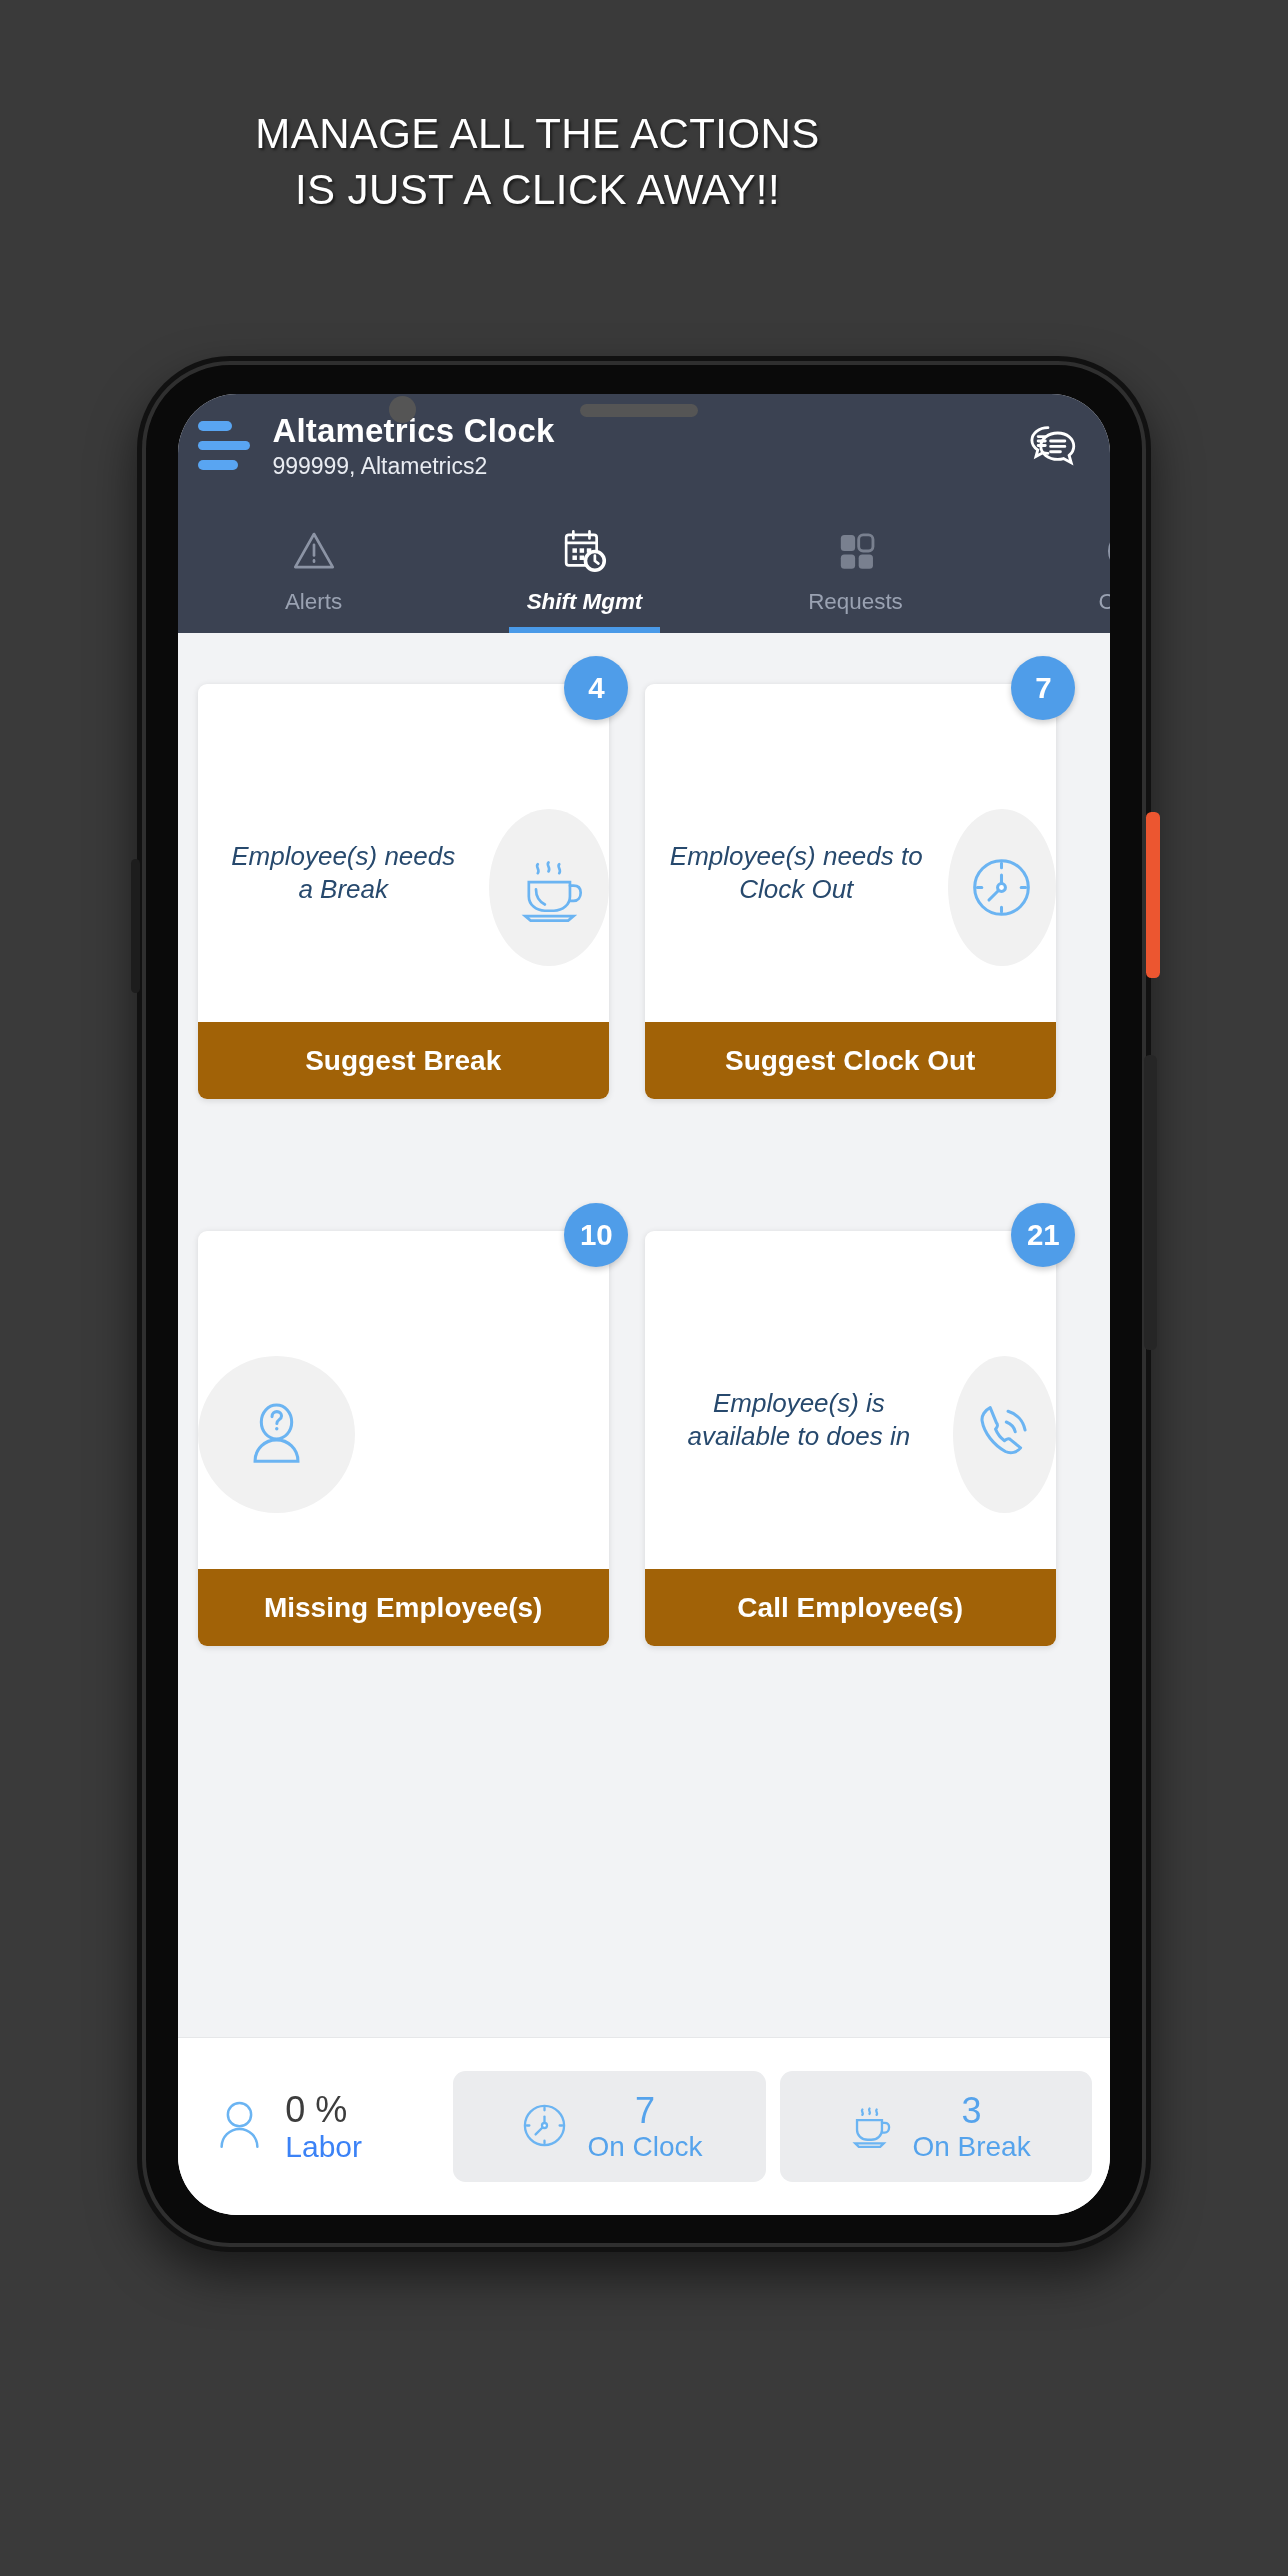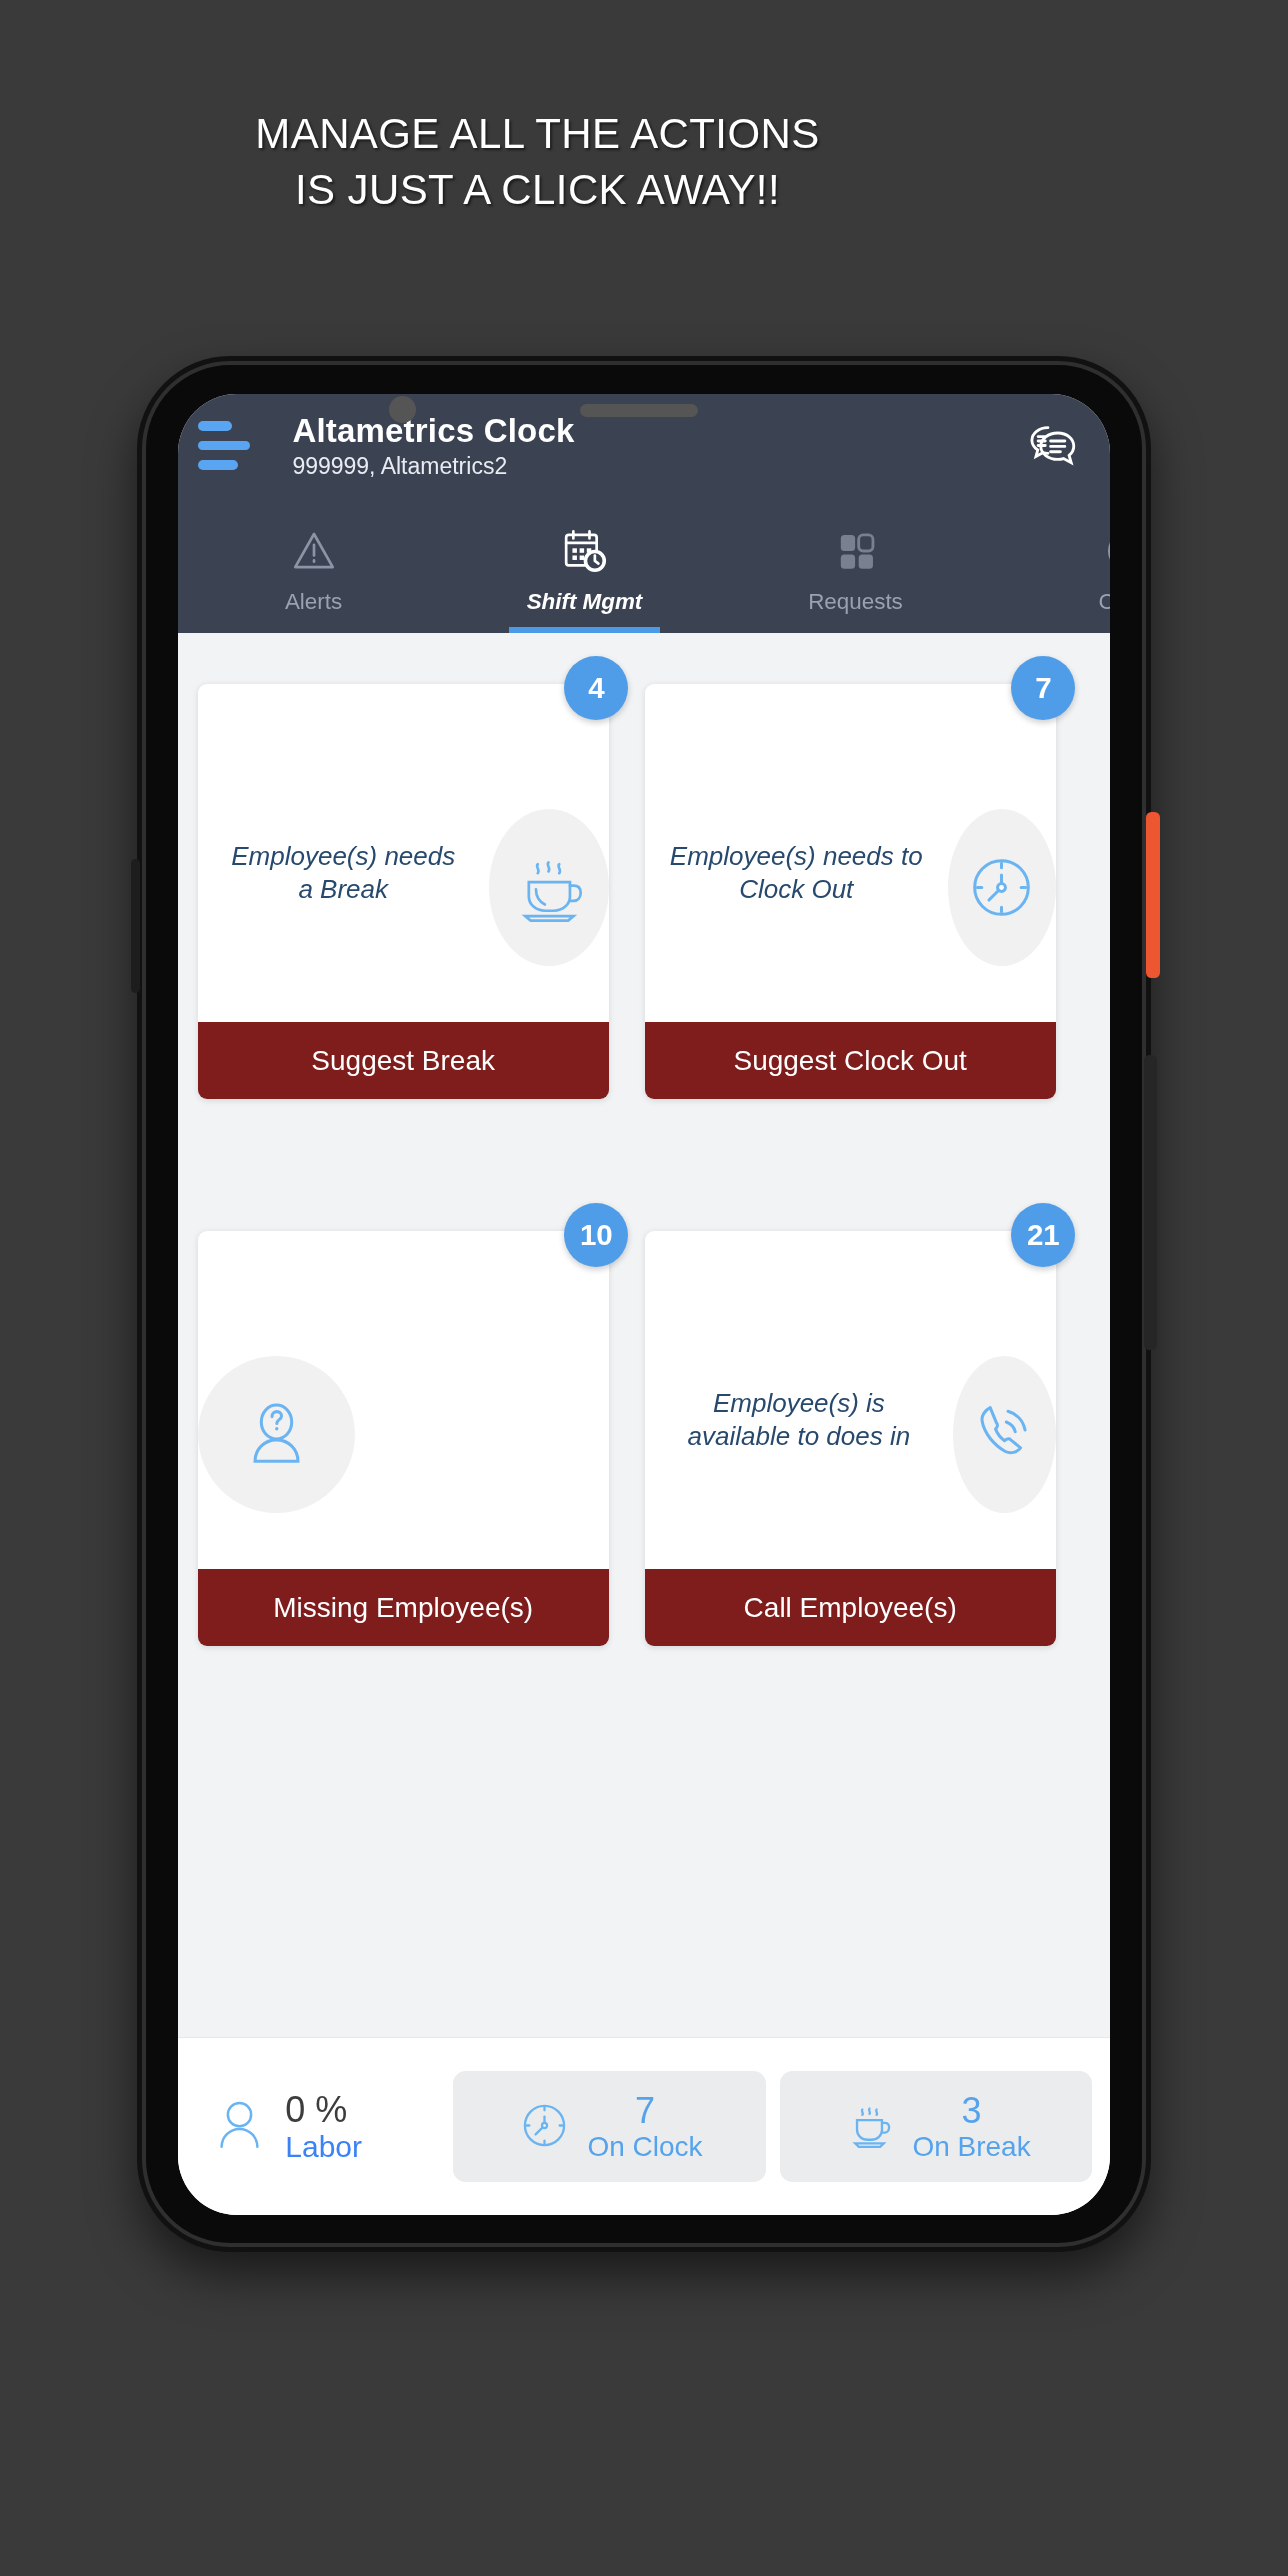--- a/index.html
+++ b/index.html
@@ -87,21 +87,21 @@
     border-radius: 7.2px;
     background: #555555;
     z-index: 5;
   }
 
   
   .app-header {
     position: absolute; left: 0; top: 0;
     width: 932px; height: 103px;
     background: #3b4252;
-    display: flex; align-items: center; gap: 20px;
+    display: flex; align-items: center;
   }
   .hamburger {
     margin-left: 19.7px;
     width: 55px;
     display: flex; flex-direction: column; gap: 9.8px;
   }
   .hamburger i { display: block; height: 9.8px; border-radius: 5.4px; background: #59a5f2; }
   .hamburger i:nth-child(1) { width: 34px; }
   .hamburger i:nth-child(2) { width: 52px; }
   .hamburger i:nth-child(3) { width: 40px; }
@@ -179,23 +179,23 @@
   }
   .icon-circle {
     margin-top: 25px;
     width: 157px; height: 157px;
     border-radius: 50%;
     background: #f1f1f1;
     display: flex; align-items: center; justify-content: center;
   }
   .card-btn {
     height: 77px;
-    background: #7f1d1d;
+    background: #a16207;
     color: #ffffff;
-    font-size: 28px; font-weight: normal;
+    font-size: 28px; font-weight: bold;
     display: flex; align-items: center; justify-content: center;
   }
   .badge {
     position: absolute;
     right: -19.7px; top: -28px;
     width: 64px; height: 64px;
     border-radius: 50%;
     background: #4f9de9;
     color: #ffffff;
     font-size: 29.5px; font-weight: bold;

